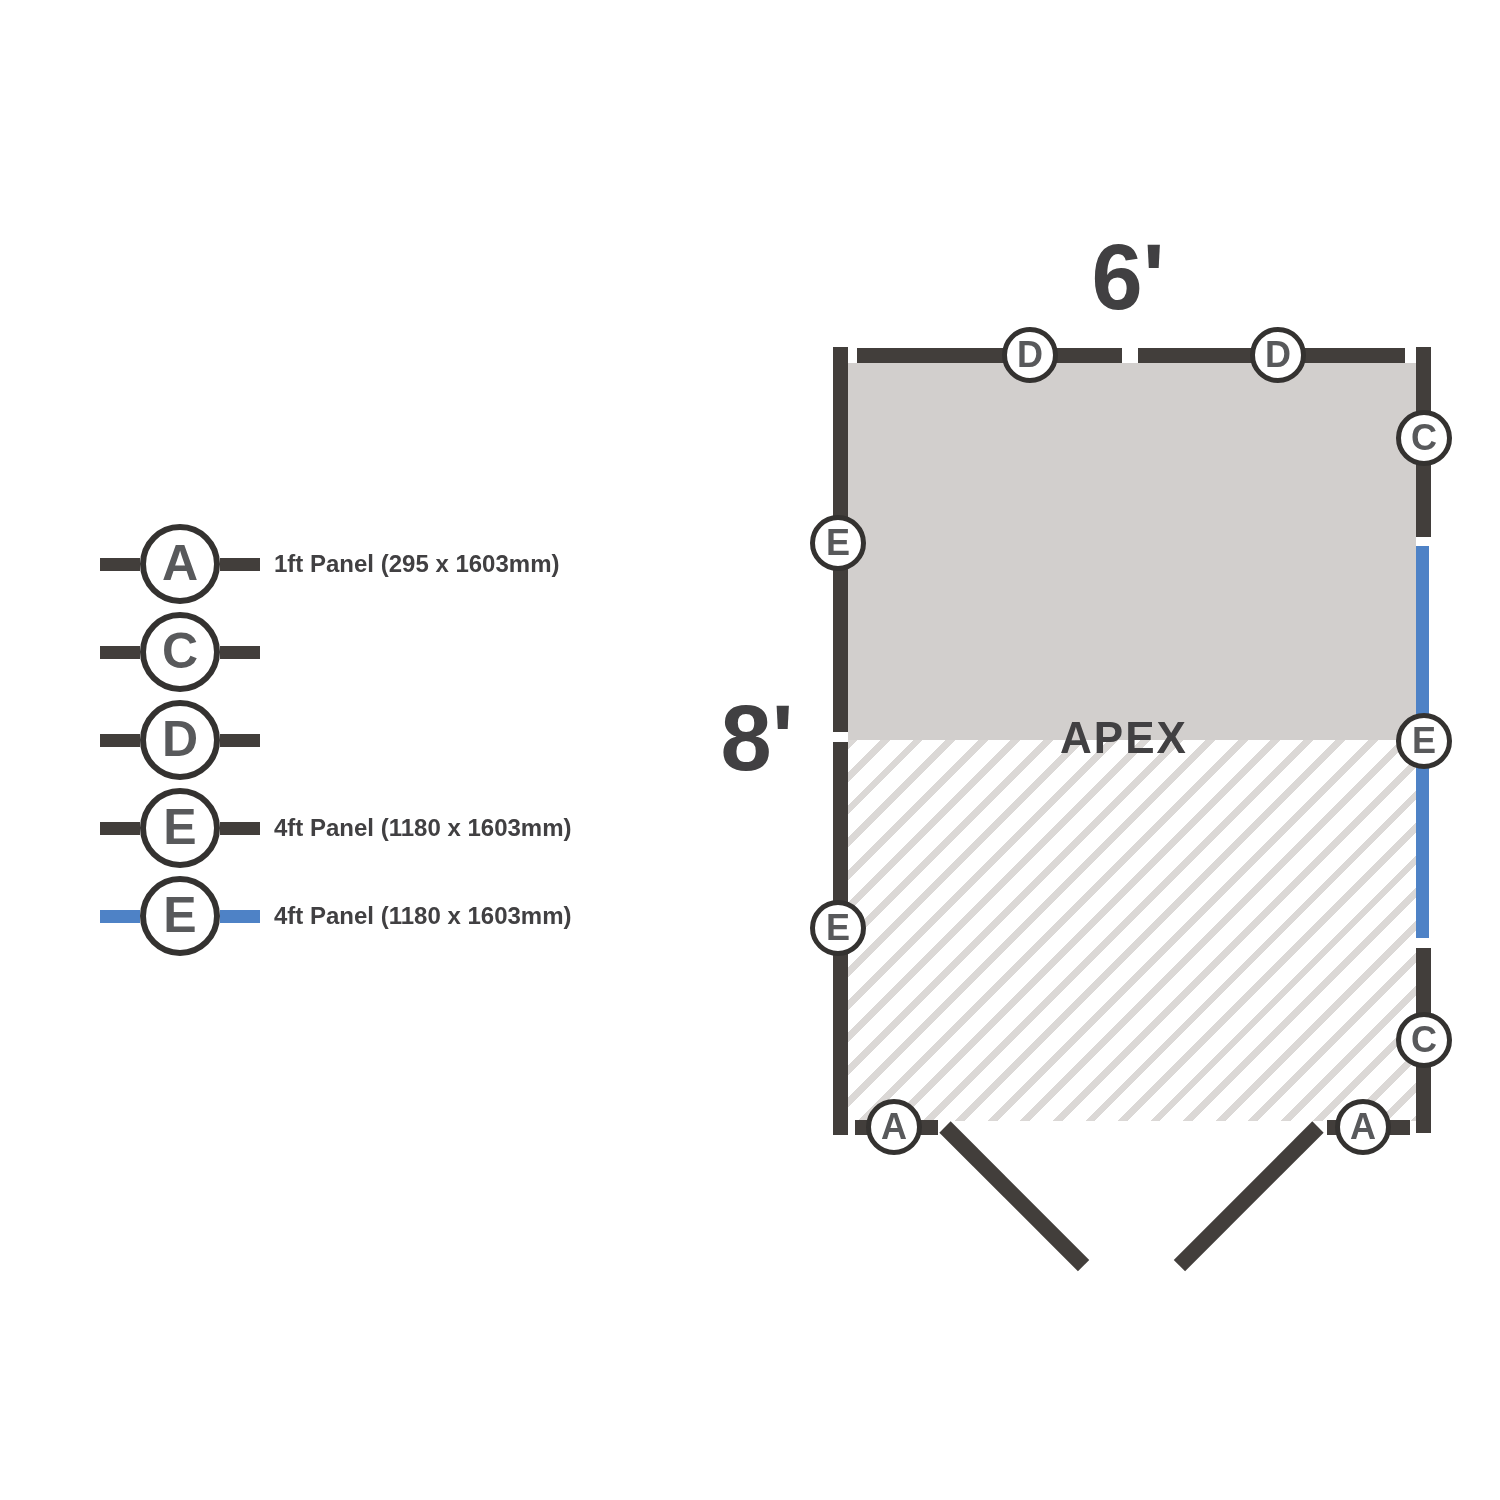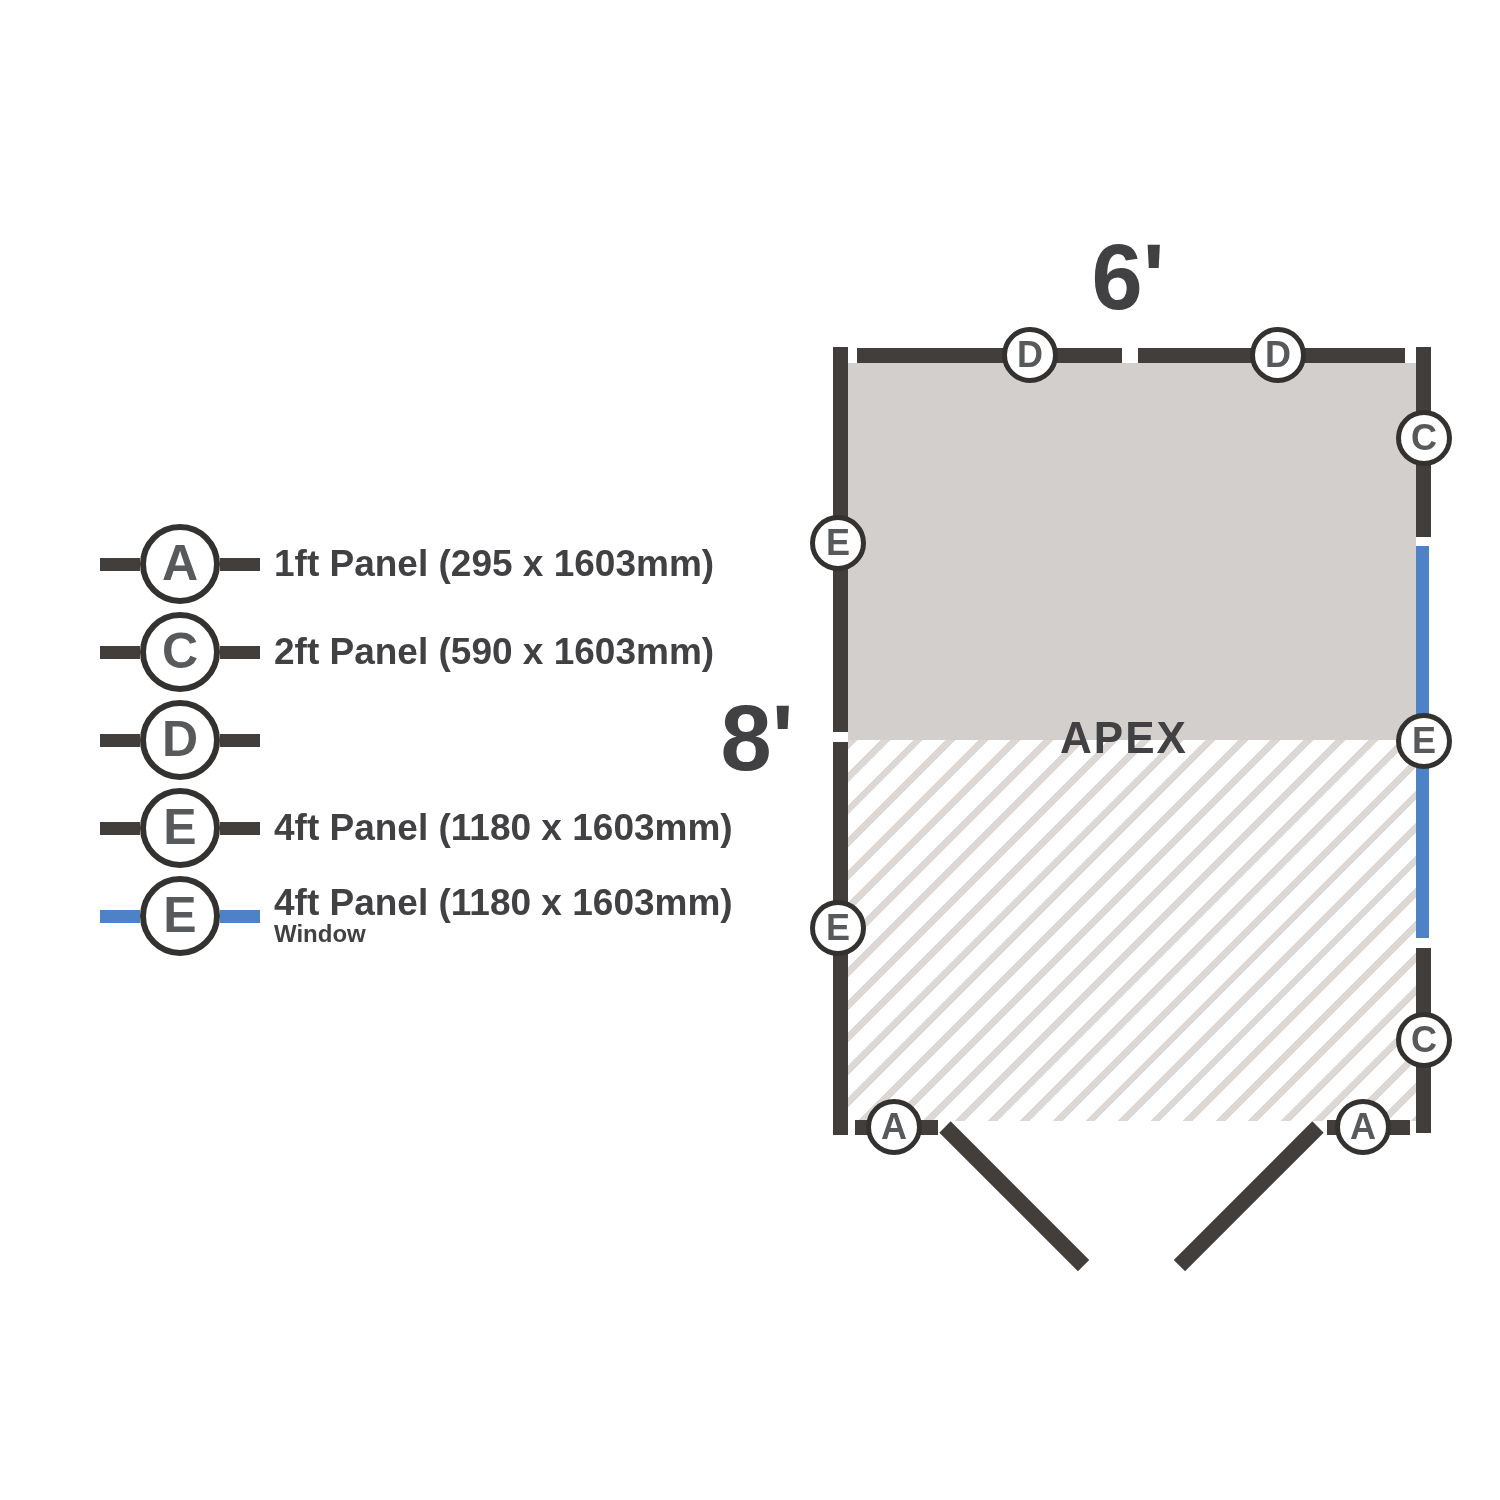--- a/index.html
+++ b/index.html
@@ -11,21 +11,21 @@
   #legend{position:absolute;left:100px;top:520px;width:640px;}
   .lrow{position:relative;display:flex;align-items:center;height:88px;}
   .dash{width:40px;height:13px;background:#423e3b;flex:0 0 auto;}
   .dash.blue{background:#4e82c6;}
   .lcircle{
     flex:0 0 auto;width:68px;height:68px;border:6px solid #343230;border-radius:50%;
     background:#fff;color:#58595b;font-size:50px;line-height:66px;text-align:center;
     z-index:2;
   }
   .ltext{margin-left:14px;}
-  .lmain{font-size:37px;color:#414042;line-height:36px;}
+  .lmain{font-size:24px;color:#414042;line-height:36px;}
   .lsub{font-size:24px;color:#414042;line-height:26px;}
   
   .fill{position:absolute;background:#d2cfcd;}
   .hatch{
     position:absolute;
     background:repeating-linear-gradient(135deg,
       #dbd8d6 0px,#dbd8d6 7px,#ffffff 7px,#ffffff 23px);
   }
   .wall{position:absolute;background:#423e3b;}
   .wall.blue{background:#4e82c6;}
@@ -51,23 +51,20 @@
       <span class="dash"></span>
       <div class="ltext">
         <div class="lmain">1ft Panel (295 x 1603mm)</div>
       </div>
     </div>
 
     <div class="lrow">
       <span class="dash"></span>
       <span class="lcircle">C</span>
       <span class="dash"></span>
-      <div class="ltext">
-        <div class="lmain">2ft Panel (590 x 1603mm)</div>
-      </div>
     </div>
 
     <div class="lrow">
       <span class="dash"></span>
       <span class="lcircle">D</span>
       <span class="dash"></span>
     </div>
 
     <div class="lrow">
       <span class="dash"></span>
@@ -77,21 +74,20 @@
         <div class="lmain">4ft Panel (1180 x 1603mm)</div>
       </div>
     </div>
 
     <div class="lrow">
       <span class="dash blue"></span>
       <span class="lcircle">E</span>
       <span class="dash blue"></span>
       <div class="ltext">
         <div class="lmain">4ft Panel (1180 x 1603mm)</div>
-        <div class="lsub">Window</div>
       </div>
     </div>
 
   </div>
 
   <div class="dim" style="left:1128px;top:277px;">6'</div>
   <div class="dim" style="left:757px;top:738px;">8'</div>
 
   <div class="fill" style="left:848px;top:363px;width:568px;height:377px;"></div>
   <div class="hatch" style="left:848px;top:740px;width:568px;height:381px;"></div>

